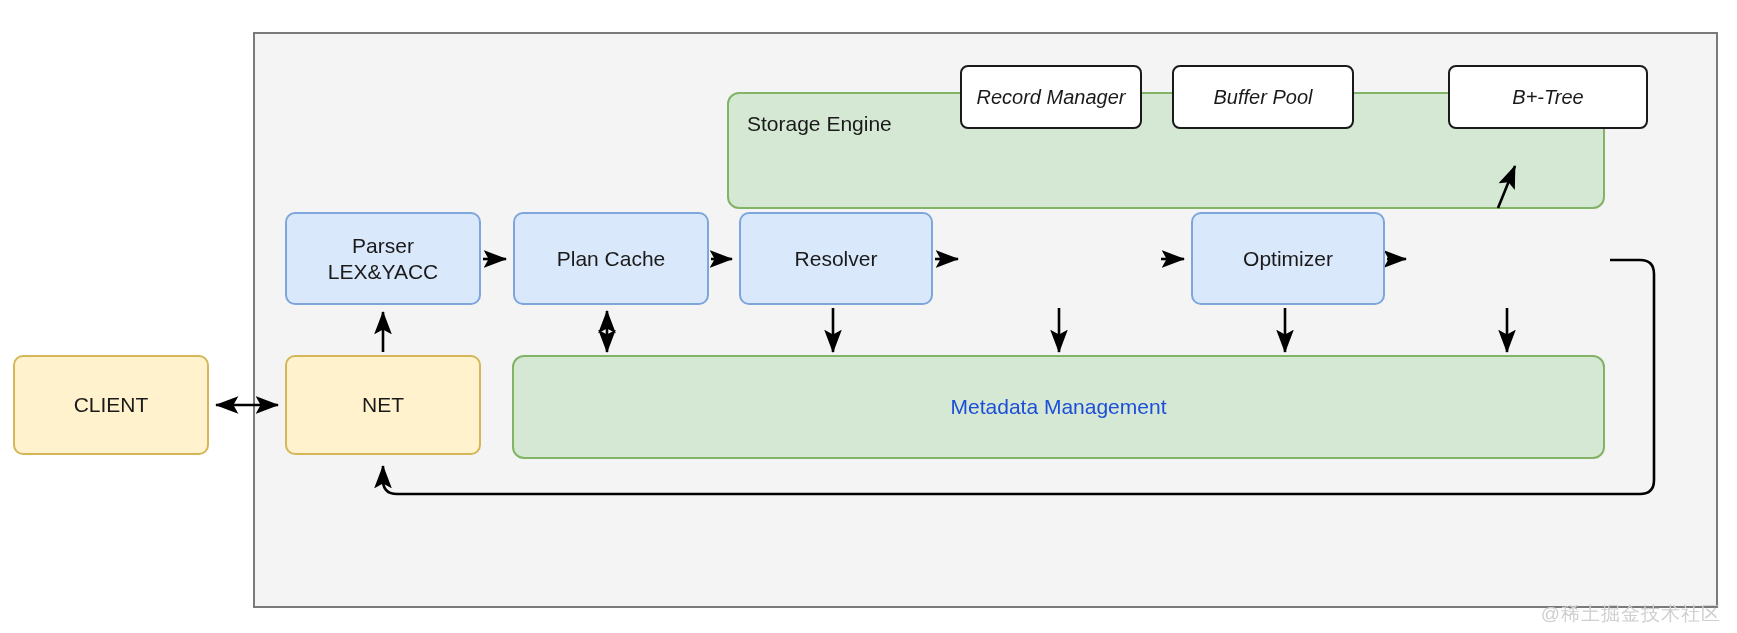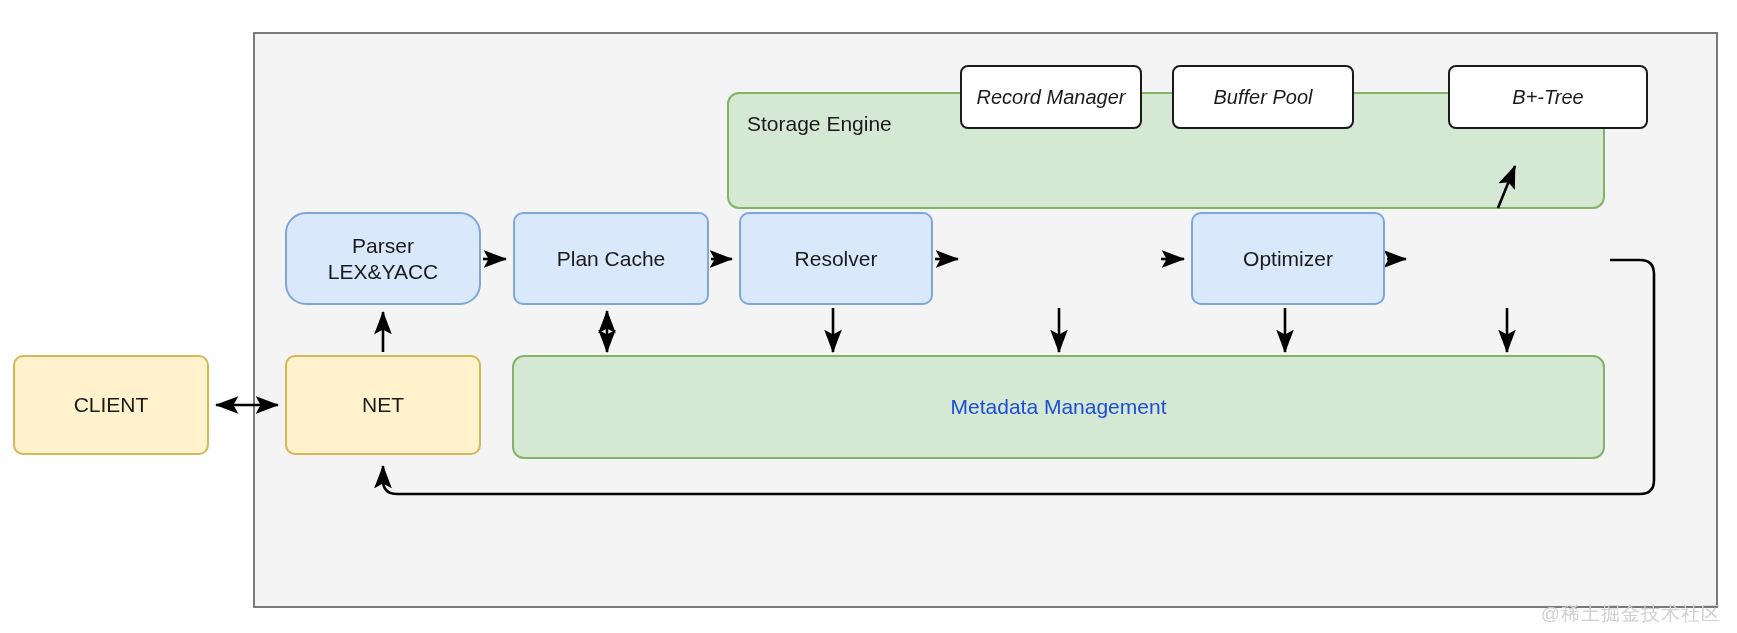--- a/index.html
+++ b/index.html
@@ -98,21 +98,21 @@
     border: 2px solid #1a1a1a;
     border-radius: 8px;
     font-size: 20px;
     font-style: italic;
   }
   
   .sub-record  { left: 960px; top: 65px;  width: 182px; height: 64px; }
   .sub-buffer  { left: 1172px; top: 65px; width: 182px; height: 64px; }
   .sub-btree   { left: 1448px; top: 65px; width: 200px; height: 64px; }
   
-  .n-parser      { left: 285px;  top: 212px; width: 196px; height: 93px; border-radius: 21px; }
+  .n-parser      { left: 285px;  top: 212px; width: 196px; height: 93px; }
   .n-plancache   { left: 513px;  top: 212px; width: 196px; height: 93px; }
   .n-resolver    { left: 739px;  top: 212px; width: 194px; height: 93px; }
   .n-transformer { left: 965px;  top: 212px; width: 194px; height: 93px; }
   .n-optimizer   { left: 1191px; top: 212px; width: 194px; height: 93px; }
   .n-executor    { left: 1413px; top: 212px; width: 194px; height: 93px; }
   
   .n-client { left: 13px;  top: 355px; width: 196px; height: 100px; }
   .n-net    { left: 285px; top: 355px; width: 196px; height: 100px; text-align: right; }
   .watermark {
     position: absolute;

